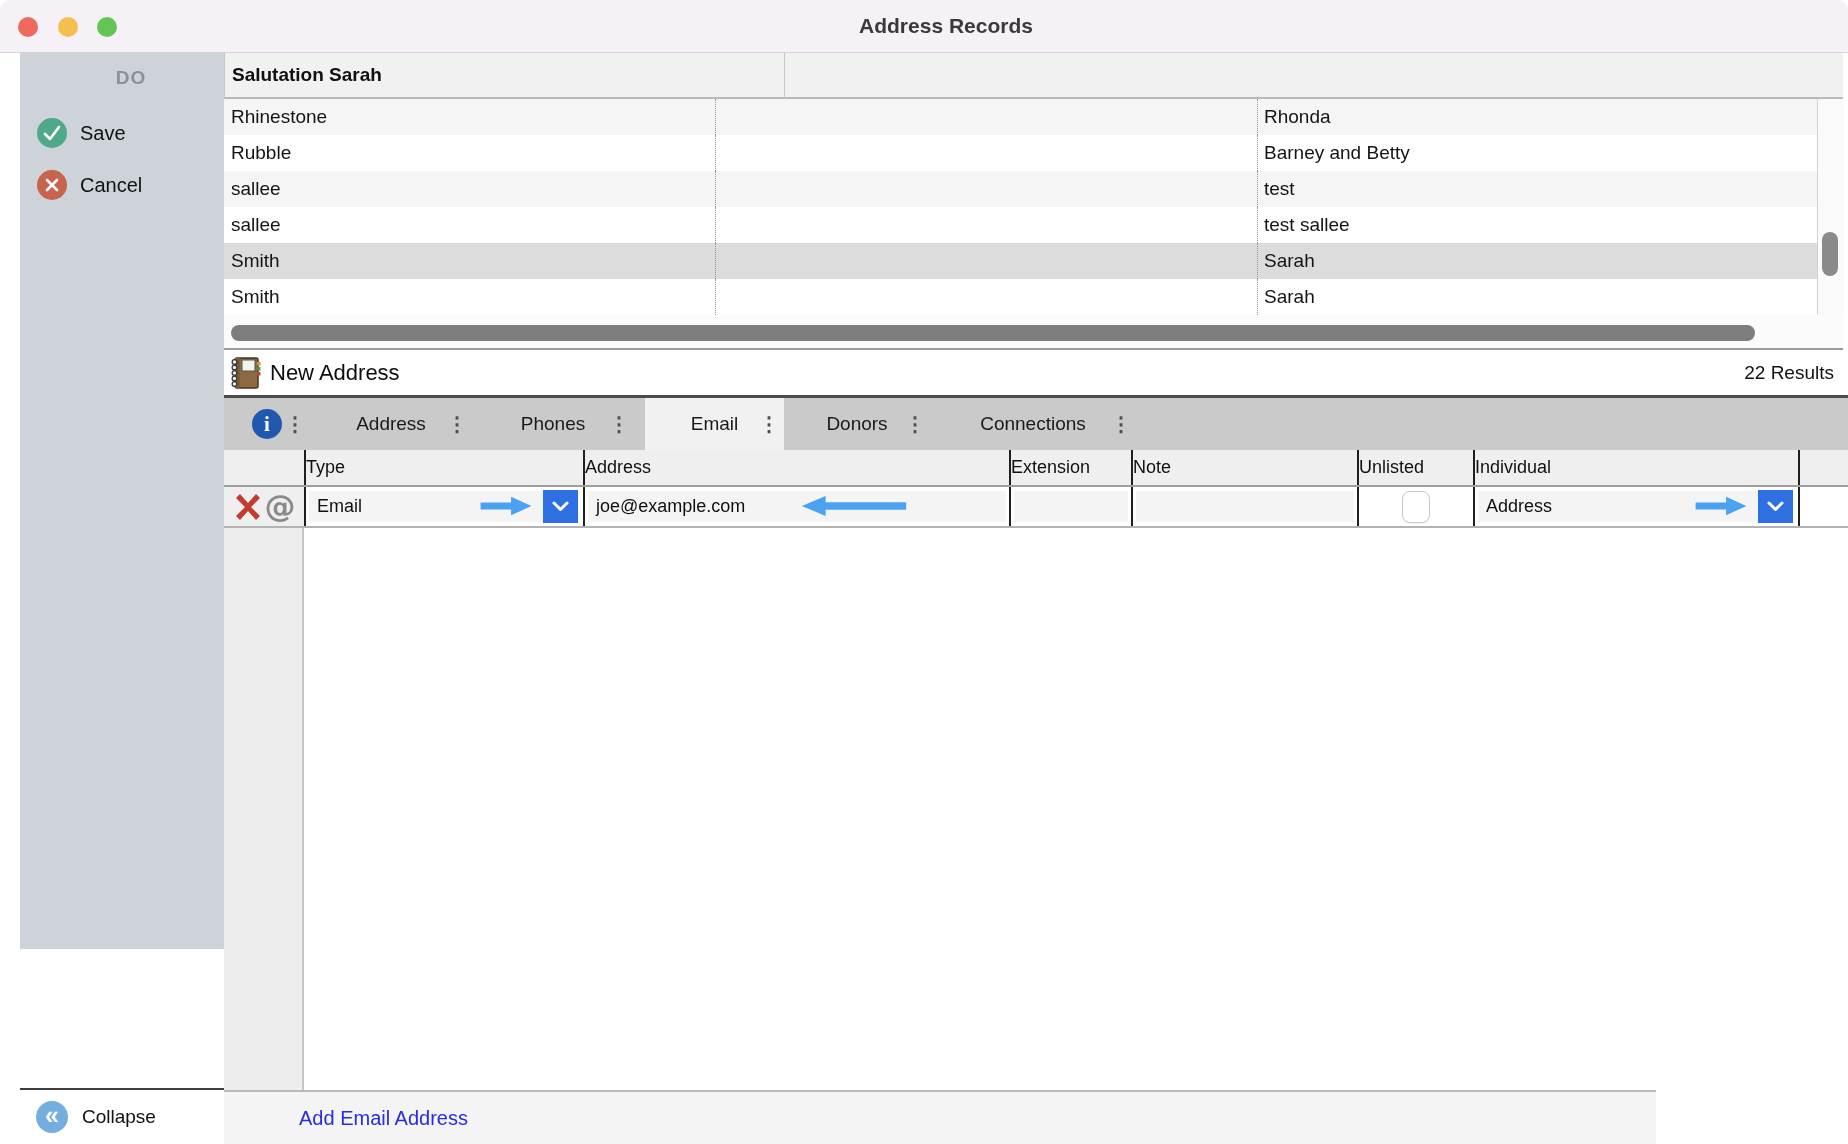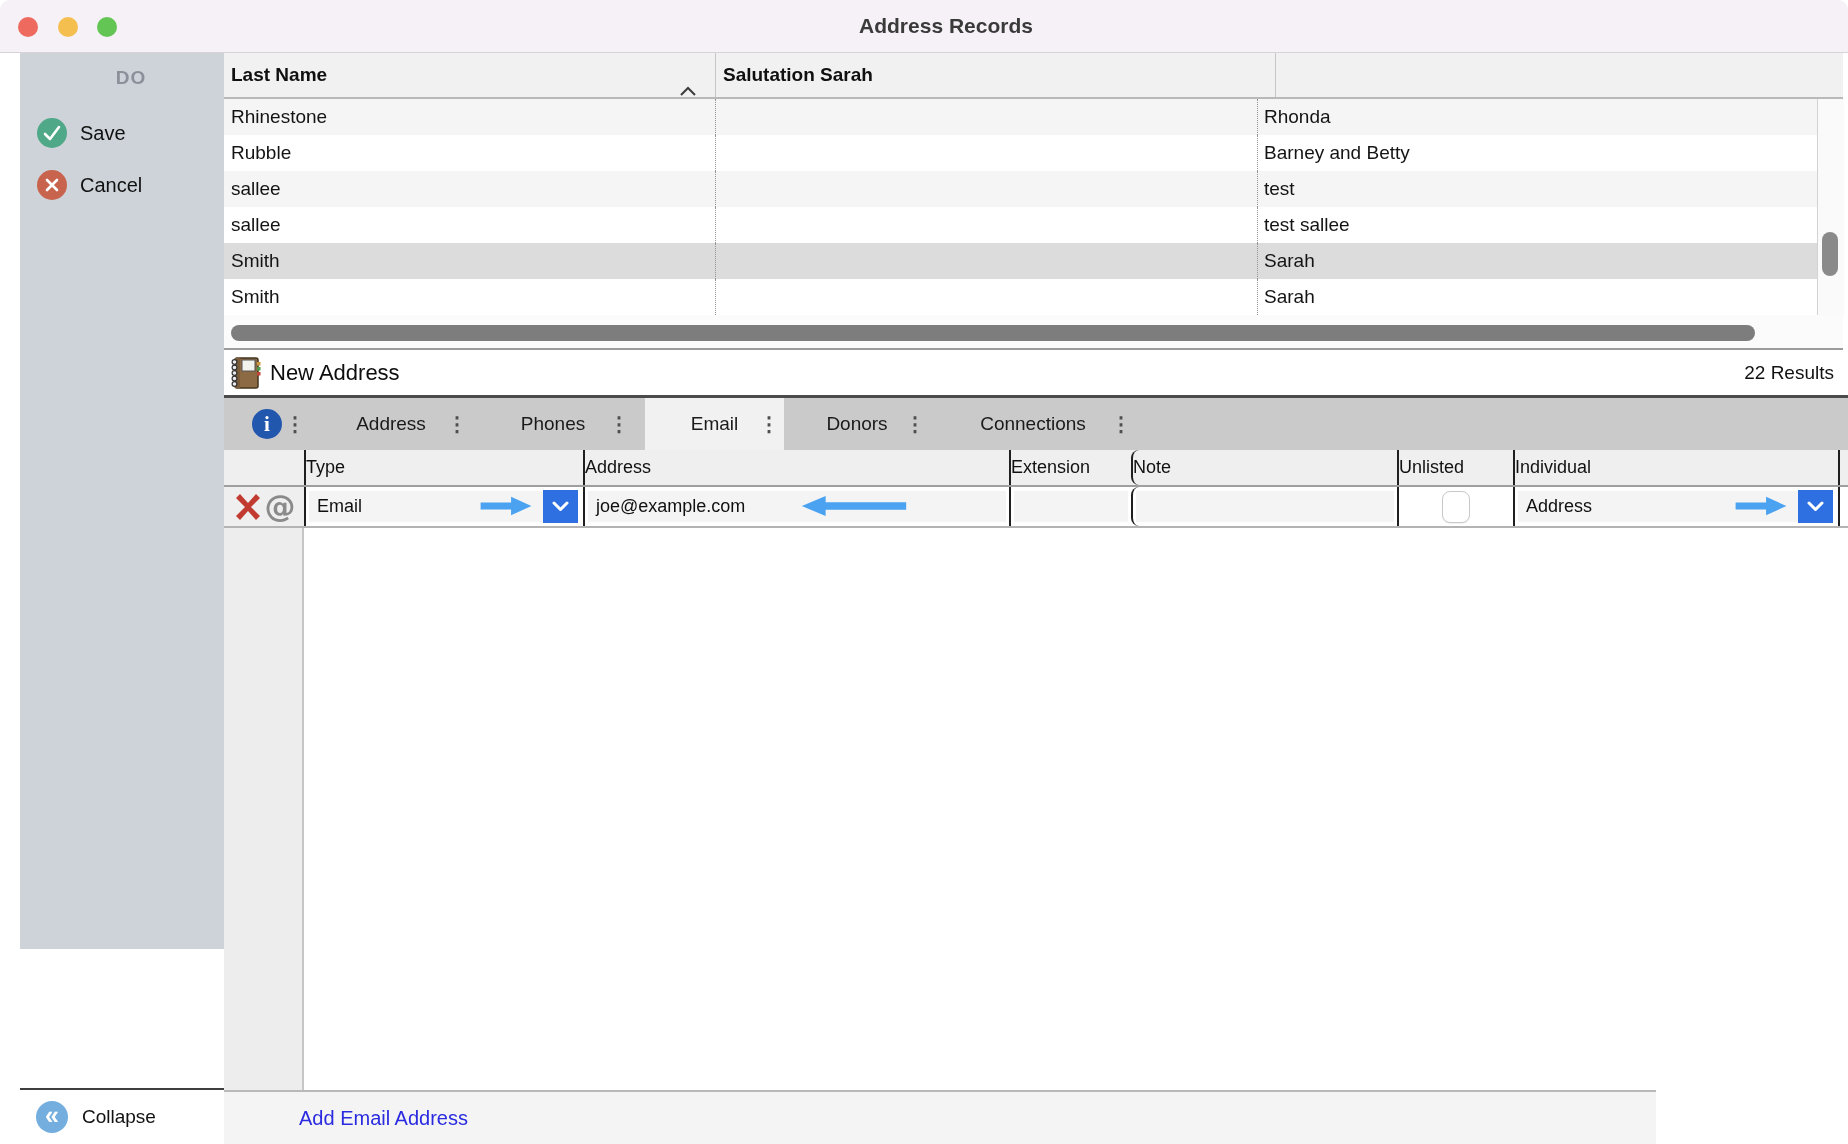--- a/index.html
+++ b/index.html
@@ -63,21 +63,21 @@
   .info-circ{position:absolute;left:28px;top:11px;width:30px;height:30px;border-radius:50%;background:#2257ae;color:#fff;
              font-family:"Liberation Serif",serif;font-weight:bold;font-size:21px;text-align:center;line-height:30px;}
   .tab-address{width:162px;} .tab-phones{width:162px;}
   .tab-email{width:139px;margin-left:11px;background:#f1f1f1;}
   .tab-donors{width:146px;} .tab-connections{width:206px;}
   
   .detail-header{position:absolute;left:224px;top:450px;width:1624px;height:35px;background:#efefef;border-bottom:2px solid #9f9f9f;display:flex;}
   .dh-cell{box-sizing:border-box;height:35px;line-height:35px;font-size:18px;color:#111;text-align:left;}
   .dh-cell+.dh-cell{border-left:2px solid #1f1f1f;}
   .w-rowhead{width:80px;} .w-type{width:279px;} .w-addr{width:426px;} .w-ext{width:122px;}
-  .w-note{width:266px;border-radius:8px;} .w-unl{width:116px;} .w-ind{width:325px;} .w-tail{flex:1;}
+  .w-note{width:226px;} .w-unl{width:116px;} .w-ind{width:325px;} .w-tail{flex:1;}
   .detail-row{position:absolute;left:224px;top:487px;width:1624px;height:39px;border-bottom:2px solid #b3b3b3;display:flex;background:#fff;}
   .dr-cell{box-sizing:border-box;height:39px;position:relative;display:flex;align-items:center;}
   .dr-cell+.dr-cell{border-left:2px solid #1f1f1f;}
   .dr-cell.rowhead{background:#efefef;justify-content:center;gap:2px;}
   .at-glyph{font-size:31px;font-weight:600;color:#8a8a8a;line-height:39px;font-family:"DejaVu Sans",sans-serif;}
   .field{background:#f4f4f4;height:31px;display:flex;align-items:center;font-size:18px;color:#101010;
          padding-left:8px;box-sizing:border-box;position:relative;flex:1;margin:0 0 0 3px;overflow:hidden;white-space:nowrap;}
   .drop-btn{width:35px;height:33px;background:#2e6fe2;margin-right:2px;display:flex;align-items:center;justify-content:center;flex:0 0 auto;}
   .cellpad{padding:0 3px 0 0;}
   .arrow-abs-right{position:absolute;right:8px;top:4px;}
@@ -121,28 +121,20 @@
       <span class="lbl">Cancel</span>
     </div>
     <div class="side-sep"></div>
     <div class="collapse-row">
       <span class="circ">«</span>
       <span class="lbl">Collapse</span>
     </div>
   </div>
 
   <div class="records-header">
-    <div class="rh-cell c1">
-      <span>Last Name</span>
-      <span class="sort-caret">
-        <svg width="18" height="11" viewBox="0 0 18 11">
-            <polyline points="2,9 9,2 16,9" fill="none" stroke="#3c3c3c" stroke-width="2"></polyline>
-          </svg>
-      </span>
-    </div>
     <div class="rh-cell c3">Salutation Sarah</div>
     <div class="rh-cell tail"></div>
   </div>
 
   <div class="records-body">
     <div class="rec-row alt">
       <div class="rec-cell c1">Rhinestone</div>
       <div class="rec-cell c2"></div>
       <div class="rec-cell c3">Rhonda</div>
     </div>

